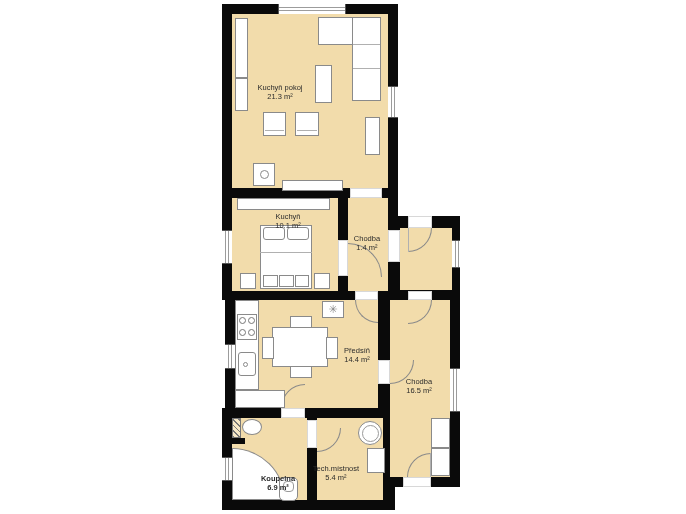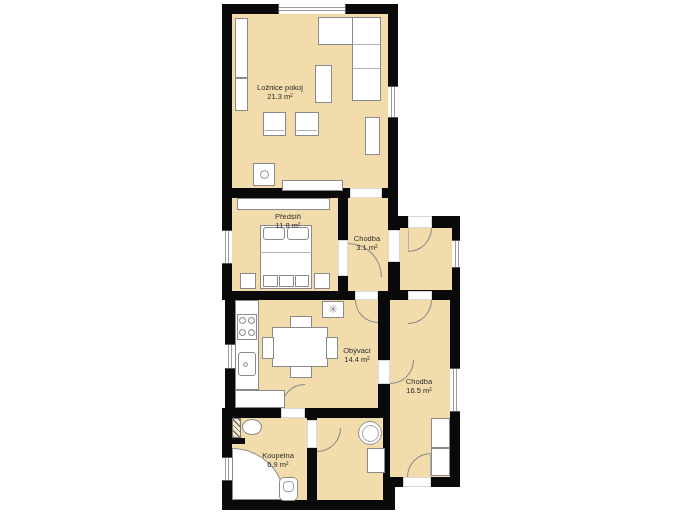--- a/index.html
+++ b/index.html
@@ -132,37 +132,41 @@
   <div class="furn round" style="left:242px;top:419px;width:20px;height:16px;"></div>
   <div class="hatch" style="left:232px;top:418px;width:9px;height:20px;"></div>
   <div class="wall" style="left:232px;top:438px;width:13px;height:6px;"></div>
   <div class="shower" style="left:232px;top:448px;width:53px;height:52px;"></div>
   <div class="toilet" style="left:279px;top:477px;width:19px;height:24px;"></div>
 
   <div class="washer" style="left:358px;top:421px;"></div>
   <div class="furn" style="left:367px;top:448px;width:18px;height:25px;"></div>
 
   <div class="label" style="left:230px;top:84px;">
-    <span>Ložnice pokoj</span>
+    <span>Kuchyň pokoj</span>
     <span>21.3 m²</span>
   </div>
   <div class="label" style="left:238px;top:213px;">
-    <span>Předsíň</span>
-    <span>11.8 m²</span>
+    <span>Kuchyň</span>
+    <span>10.1 m²</span>
   </div>
   <div class="label" style="left:317px;top:235px;">
     <span>Chodba</span>
-    <span>3.1 m²</span>
+    <span>1.4 m²</span>
   </div>
   <div class="label" style="left:307px;top:347px;">
-    <span>Obývací</span>
+    <span>Předsíň</span>
     <span>14.4 m²</span>
   </div>
   <div class="label" style="left:369px;top:378px;">
     <span>Chodba</span>
     <span>16.5 m²</span>
   </div>
-  <div class="label" style="left:228px;top:452px;">
+  <div class="label" style="left:228px;top:475px;font-weight:bold;">
     <span>Koupelna</span>
     <span>6.9 m²</span>
+  </div>
+  <div class="label" style="left:286px;top:465px;">
+    <span>Tech.místnost</span>
+    <span>5.4 m²</span>
   </div>
 
 </div>
 
 </body></html>

